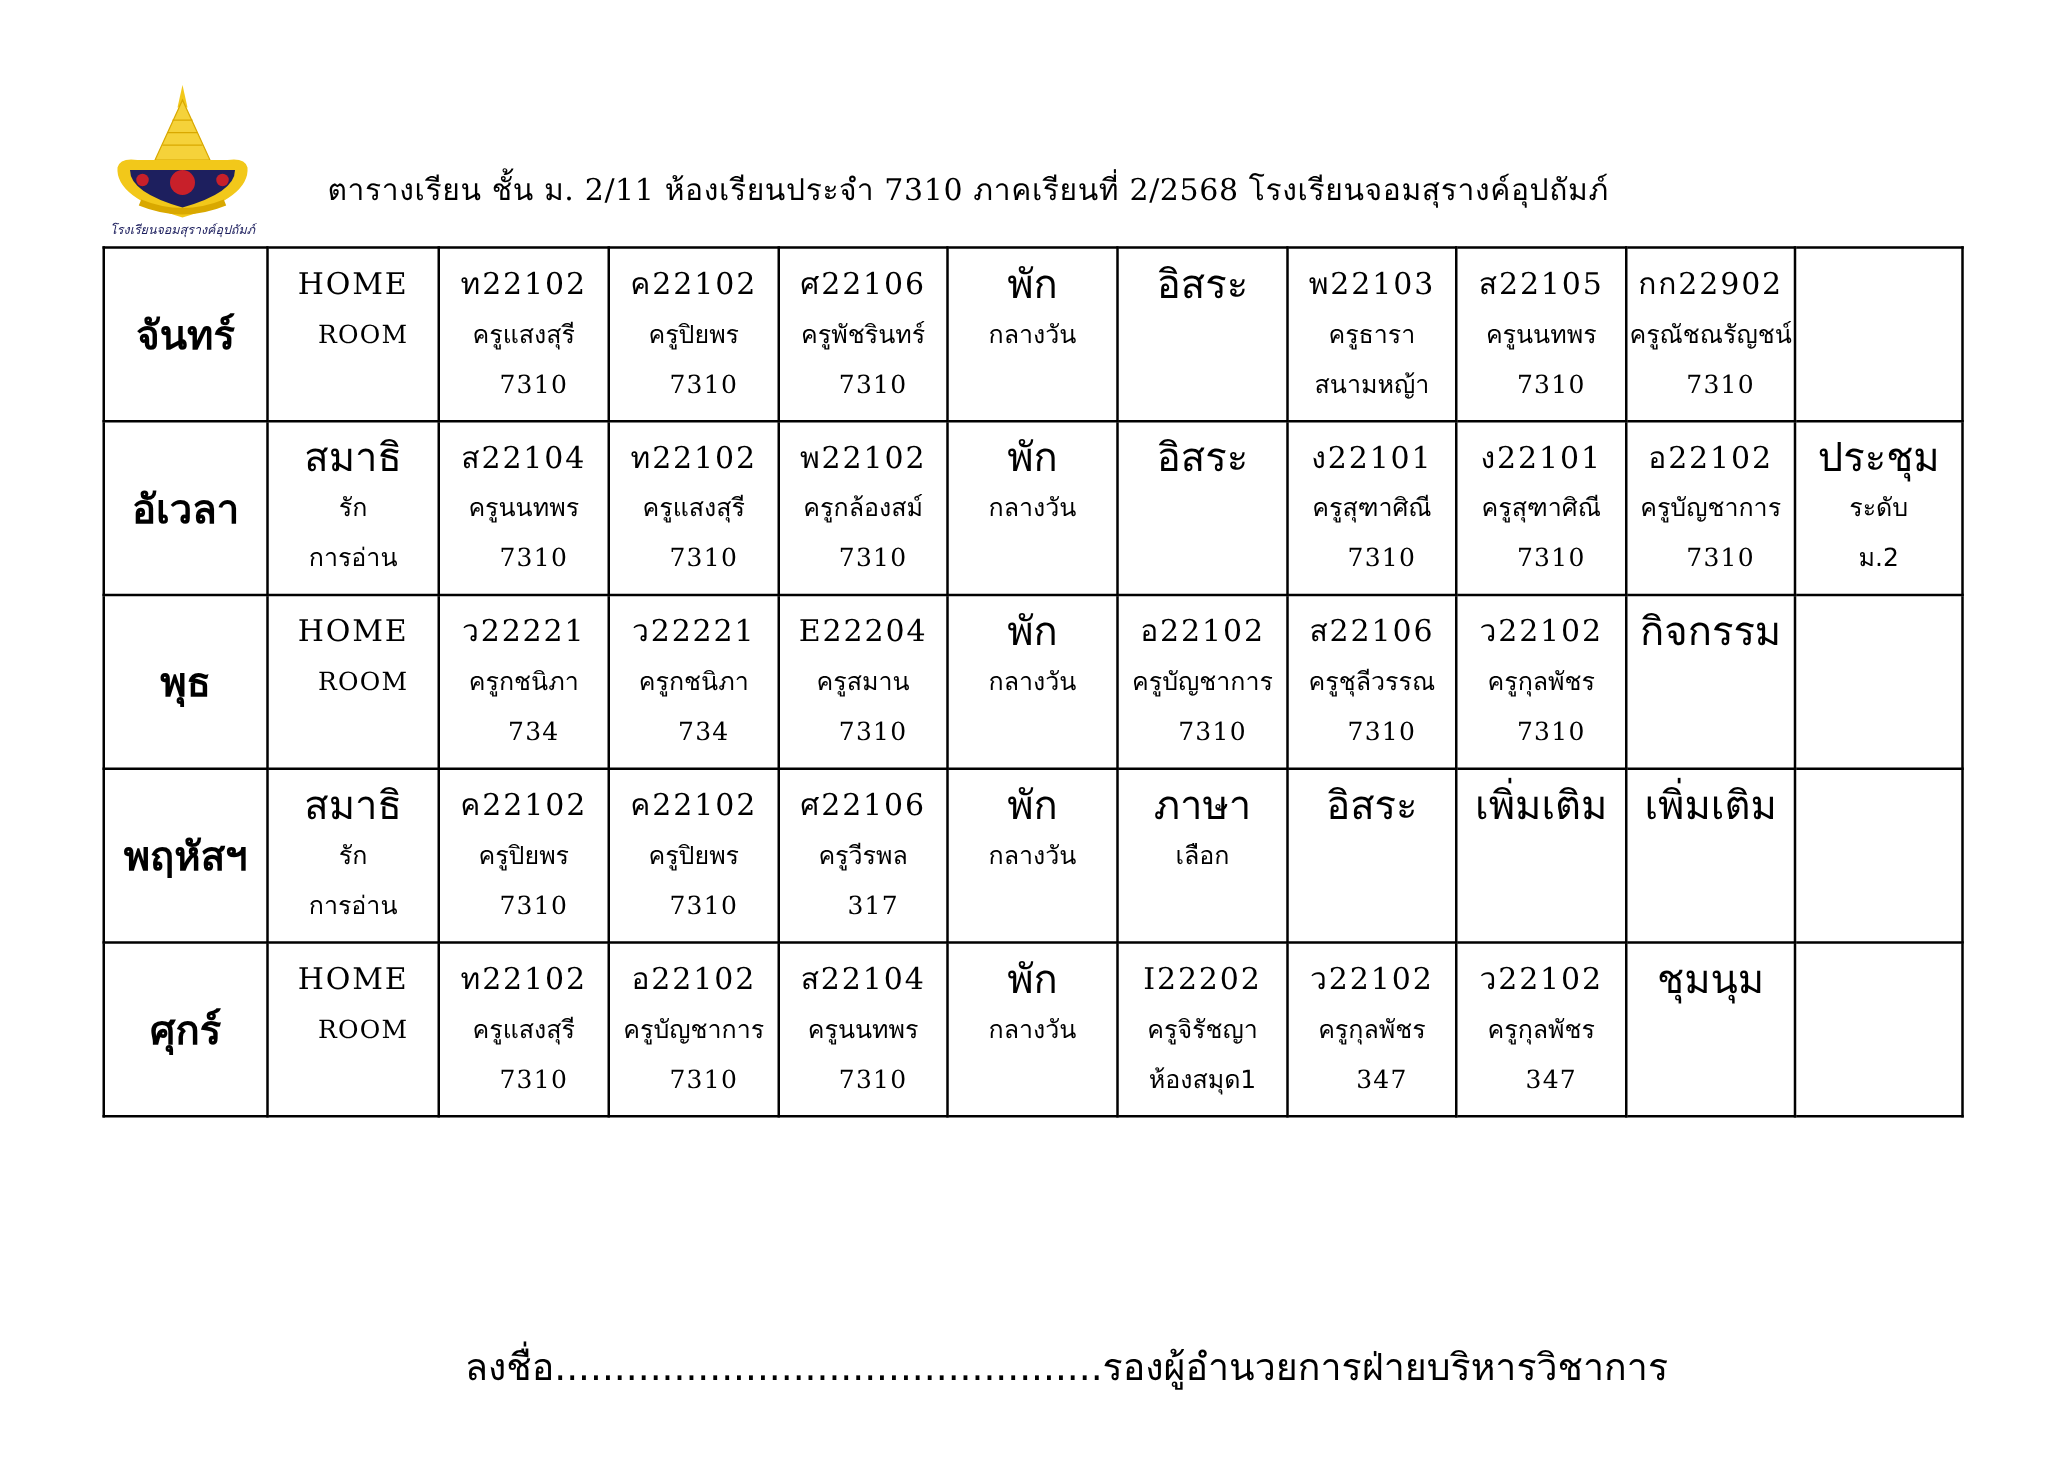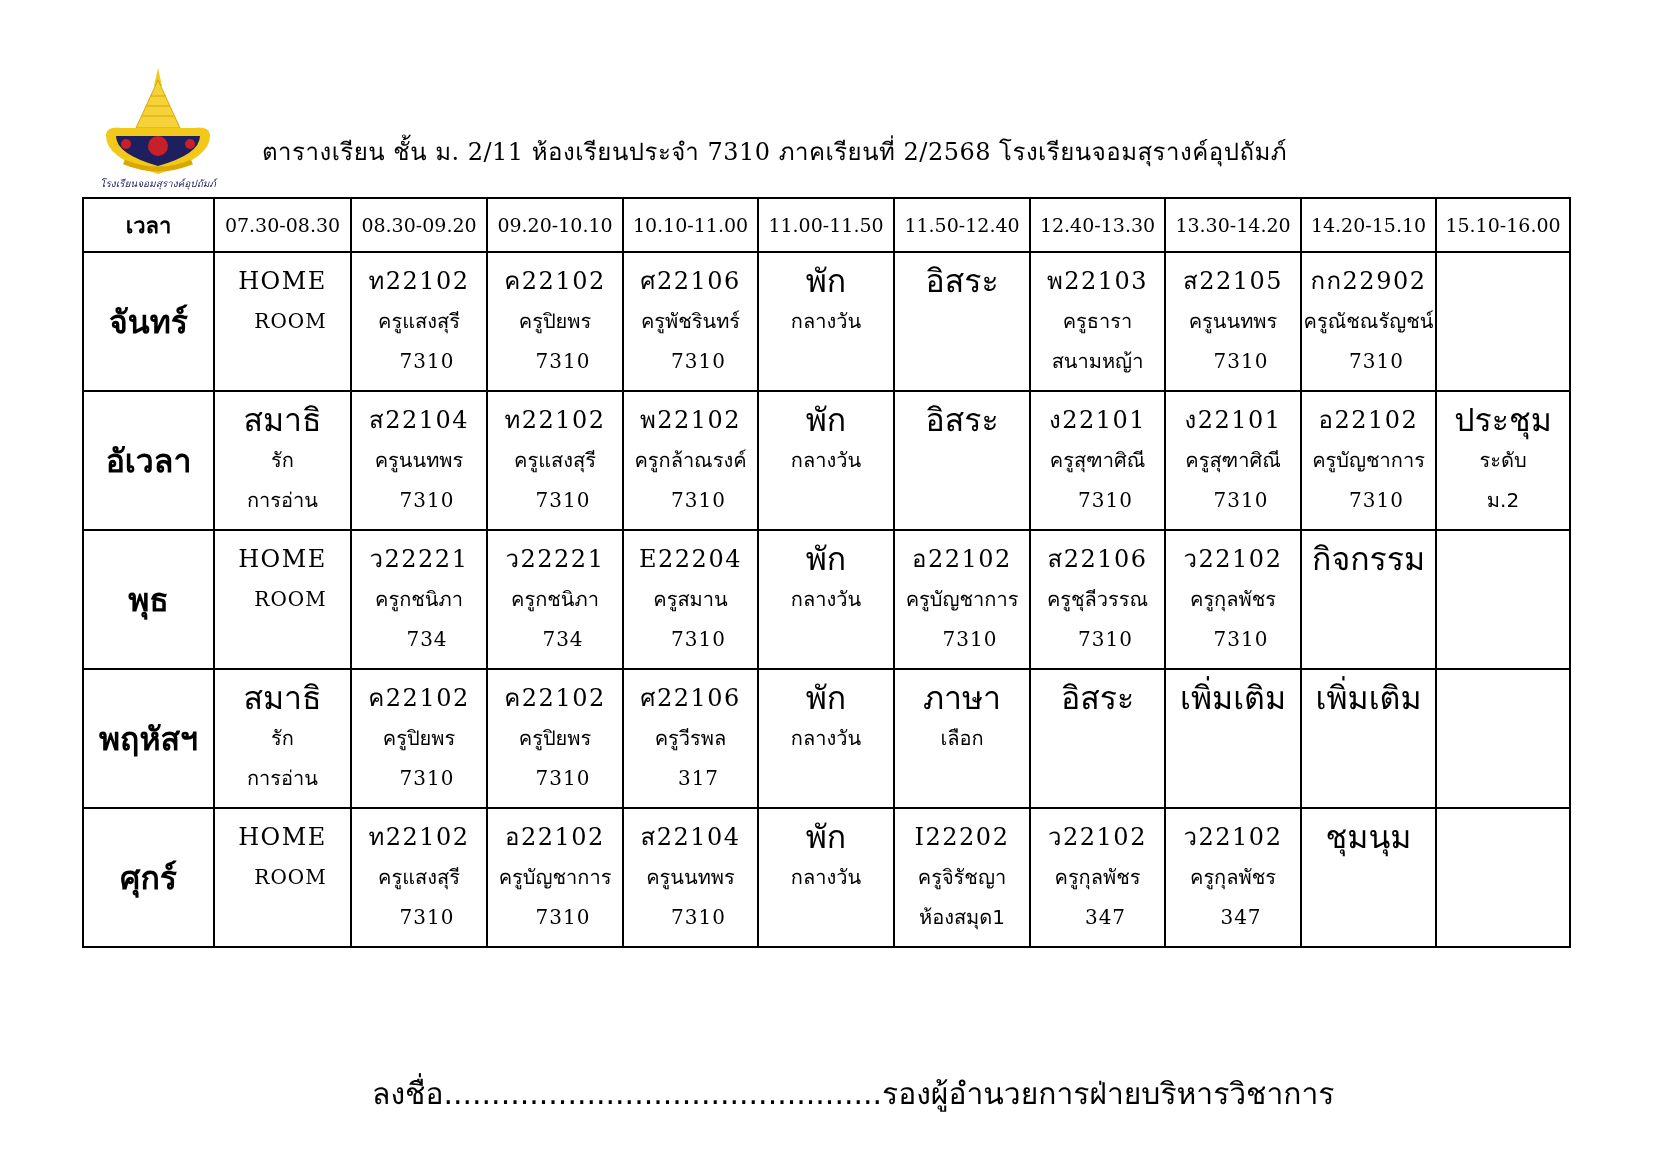--- a/index.html
+++ b/index.html
@@ -1,18 +1,18 @@
 <!DOCTYPE html>
 <html><head>
 <meta charset="utf-8">
 <style>
   html, body { margin:0; padding:0; background:#ffffff; }
   body { width:1654px; height:1169px; position:relative; overflow:hidden;
          font-family:"DejaVu Serif","Liberation Serif",serif; color:#000; }
-  .logo { position:absolute; left:96px; top:66px; width:124px; height:124px; }
+  .logo { position:absolute; left:84px; top:66px; width:124px; height:124px; }
   .title { position:absolute; left:262px; top:132px; font-size:24px; white-space:nowrap;
            font-family:"DejaVu Serif","Liberation Serif",serif; letter-spacing:0.5px;text-align:center; }
   table.tt { position:absolute; left:82px; top:197px; border-collapse:collapse;
              table-layout:fixed; width:1487px; }
   table.tt td { border:2px solid #000; text-align:center; vertical-align:middle; padding:0;
                 overflow:hidden; white-space:nowrap; }
   table.tt tr.hdr td { height:52px; font-size:19px; }
   table.tt tr.time td { height:52px; font-size:19px; }
   table.tt td.rowlabel { font-family:"DejaVu Sans","Liberation Sans",sans-serif; font-weight:bold; }
   table.tt tr.hdr td.rowlabel, table.tt tr.time td.rowlabel { font-size:22px; font-weight:bold; }
@@ -59,33 +59,20 @@
       <col style="width:136px">
       <col style="width:135px">
       <col style="width:136px">
       <col style="width:136px">
       <col style="width:135px">
       <col style="width:136px">
       <col style="width:135px">
       <col style="width:134px">
   </colgroup>
   <tbody>
-  <tr class="time">
-    <td class="rowlabel">เวลา</td>
-    <td>07.30-08.30</td>
-    <td>08.30-09.20</td>
-    <td>09.20-10.10</td>
-    <td>10.10-11.00</td>
-    <td>11.00-11.50</td>
-    <td>11.50-12.40</td>
-    <td>12.40-13.30</td>
-    <td>13.30-14.20</td>
-    <td>14.20-15.10</td>
-    <td>15.10-16.00</td>
-  </tr>
   </tbody>
     <tbody id="day-rows">
       <tr class="day">
         <td class="rowlabel">จันทร์</td>
         <td>
           <div class="cell">
             <span class="l1">HOME</span>
             <span class="l3">ROOM</span>
             <span class="l3">&nbsp;</span>
           </div>
@@ -173,21 +160,21 @@
         <td>
           <div class="cell">
             <span class="l1">ท22102</span>
             <span class="l2">ครูแสงสุรี</span>
             <span class="l3">7310</span>
           </div>
         </td>
         <td>
           <div class="cell">
             <span class="l1">พ22102</span>
-            <span class="l2">ครูกล้าณรงค์</span>
+            <span class="l2">ครูกล้องสม์</span>
             <span class="l3">7310</span>
           </div>
         </td>
         <td>
           <div class="cell">
             <span class="l1 thai1">พัก</span>
             <span class="l2">กลางวัน</span>
             <span class="l3">&nbsp;</span>
           </div>
         </td>

